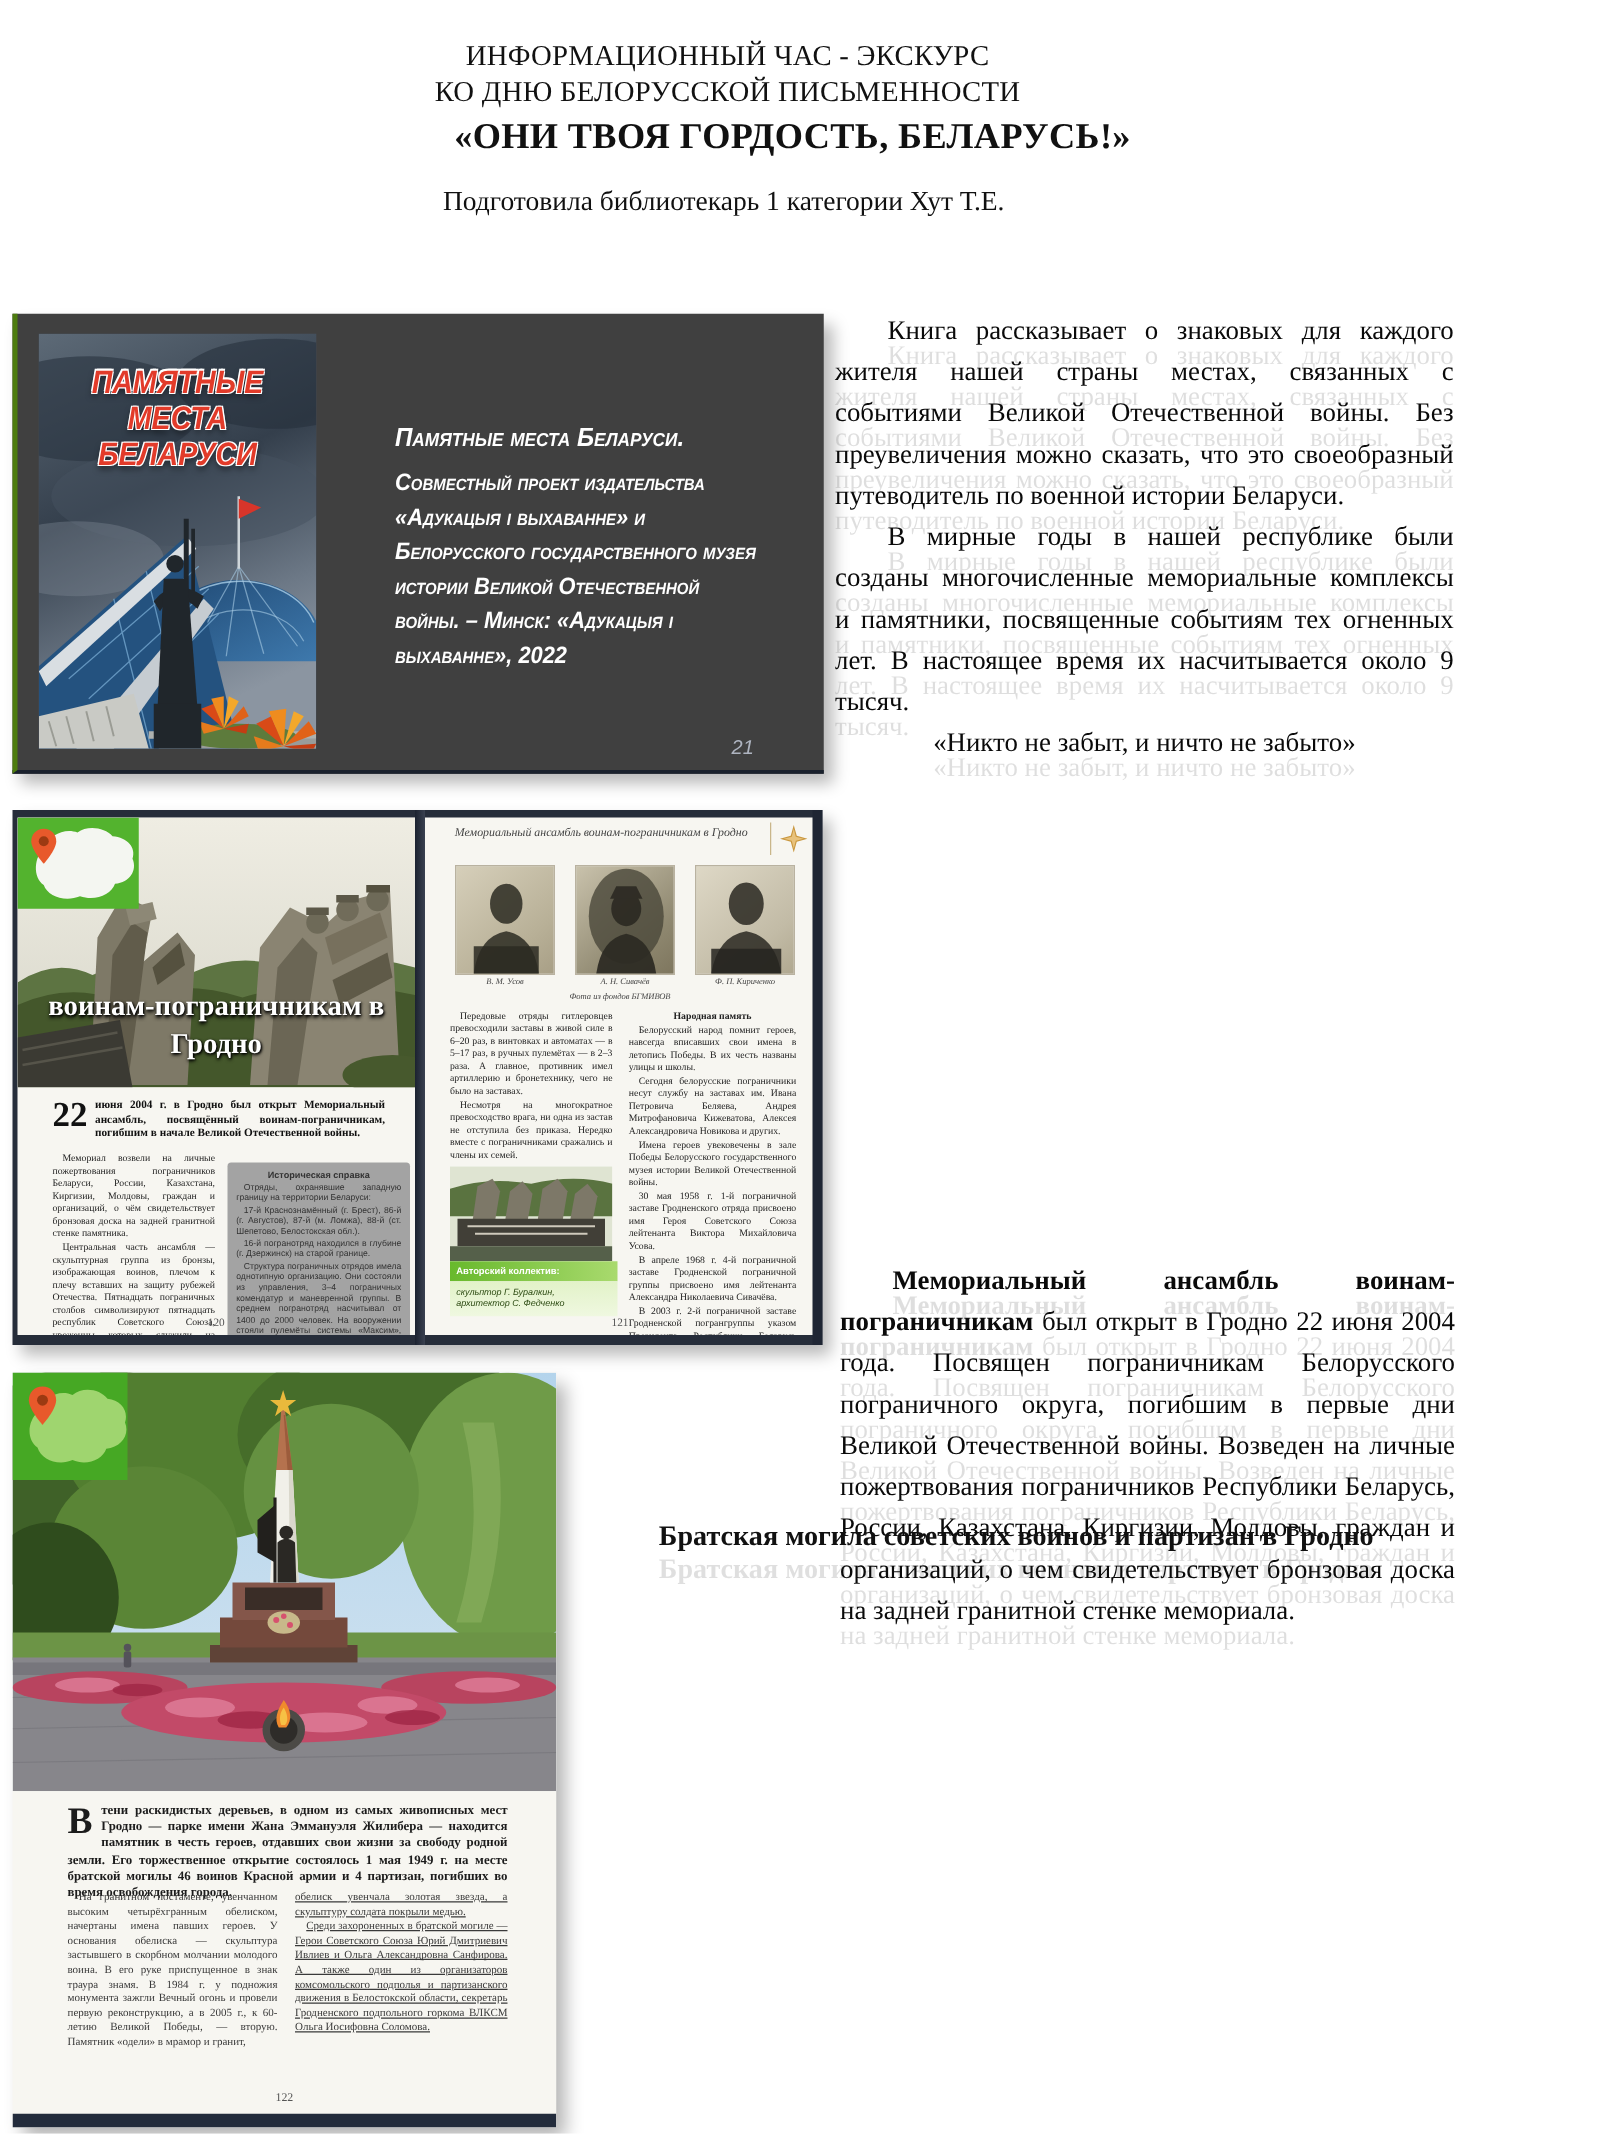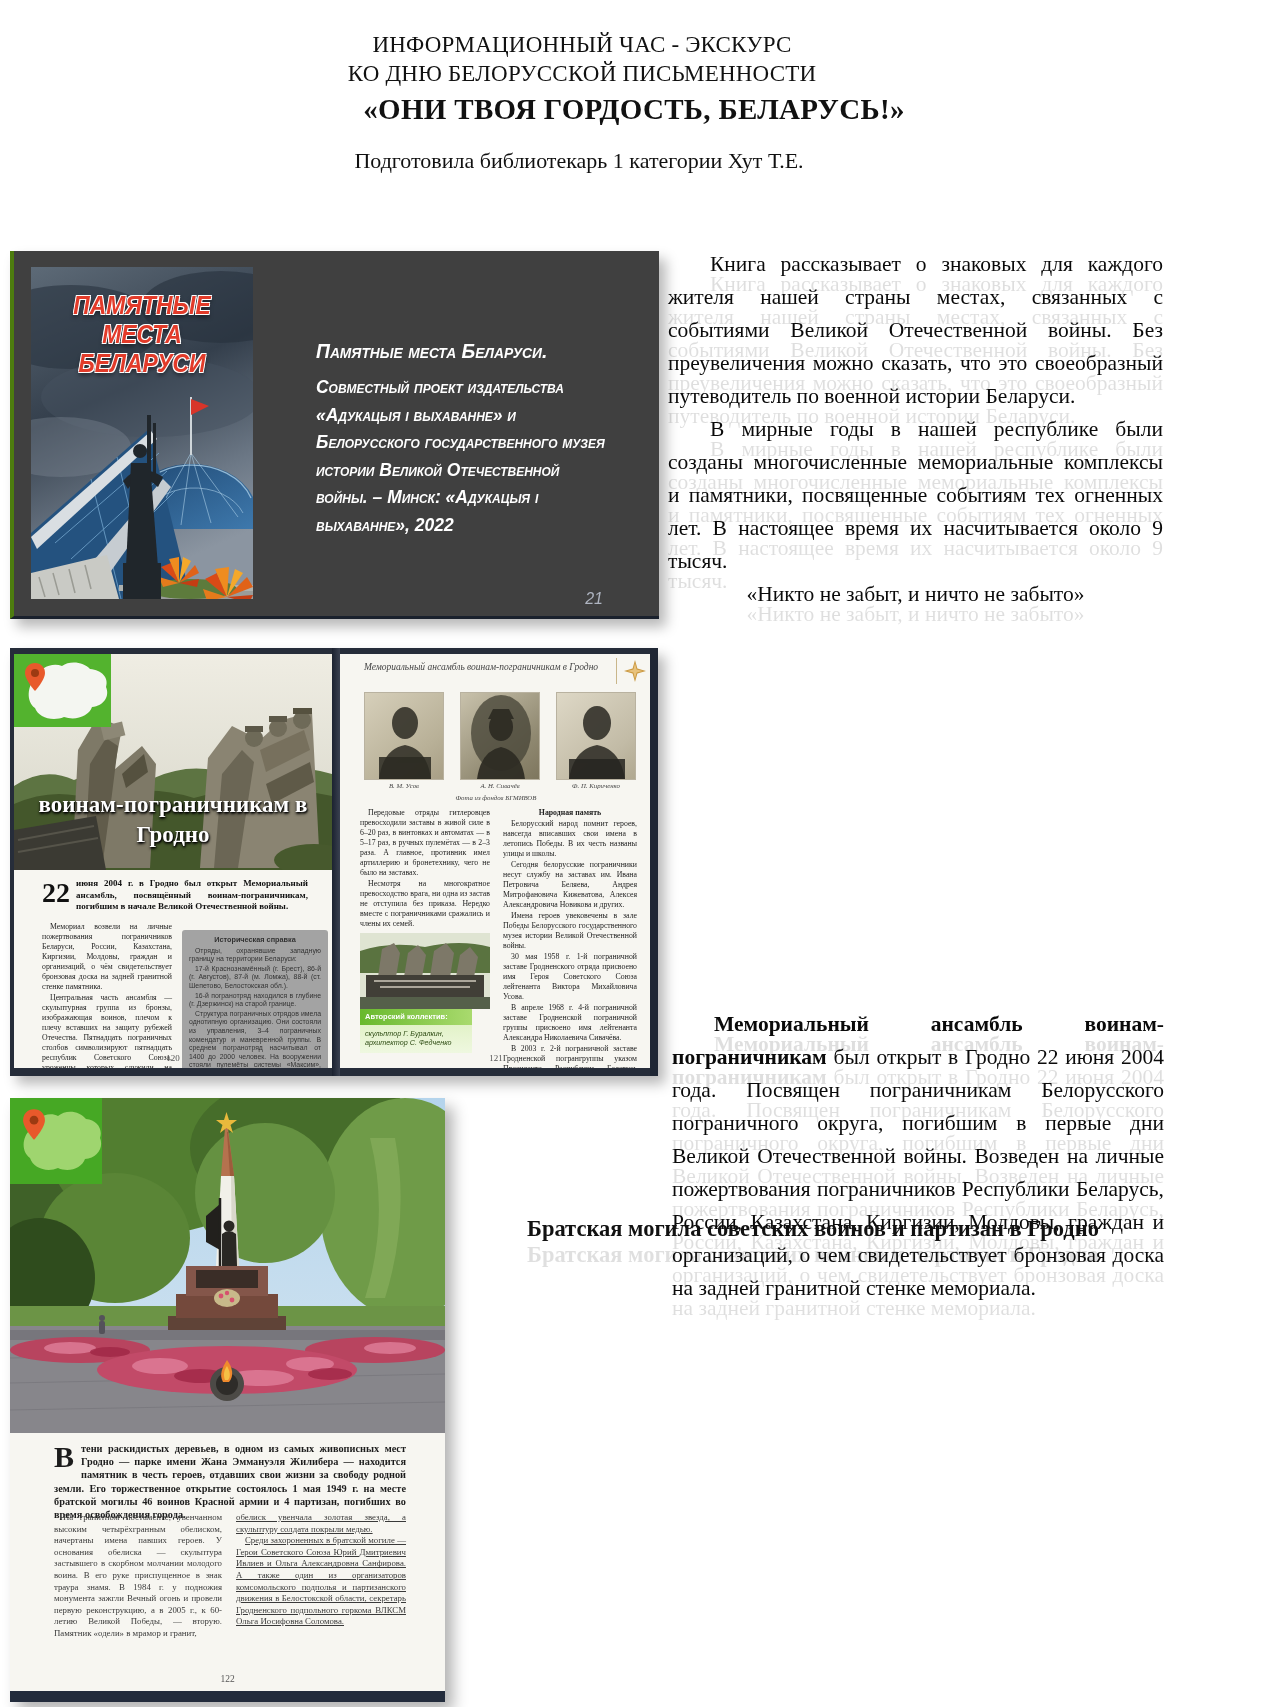--- a/index.html
+++ b/index.html
@@ -71,21 +71,21 @@
   .port{width:80px;text-align:center;}
   .port .ph{height:86px;border:1px solid #b9b2a0;position:relative;overflow:hidden;}
   .port .cap{font-style:italic;font-size:6.8px;color:#444;margin-top:2px;}
   .credit{position:absolute;left:0;top:140px;width:100%;text-align:center;font-style:italic;font-size:6.8px;color:#444;}
   .colR1{position:absolute;left:20px;top:154px;width:130px;font-size:7.8px;line-height:10px;text-align:justify;color:#222;}
   .colR1 p{margin:0 0 1px;text-indent:8px;}
   .colR2{position:absolute;left:163px;top:154px;width:134px;font-size:7.8px;line-height:10px;text-align:justify;color:#222;}
   .colR2 p{margin:0 0 1px;text-indent:8px;}
   .colR2 .nt{font-weight:bold;text-align:center;text-indent:0;margin-bottom:1px;}
   .mini-photo{position:relative;width:130px;height:76px;margin:4px 0 0;overflow:hidden;}
-  .authbox{width:112px;font-family:"Liberation Sans",sans-serif;}
+  .authbox{width:134px;font-family:"Liberation Sans",sans-serif;}
   .authbox .ab-h{background:linear-gradient(90deg,#68b92c,#a9da6e);color:#fff;font-weight:bold;
       font-size:7.5px;padding:3px 5px;}
   .authbox .ab-b{background:linear-gradient(180deg,#e2f2c8,#eff8e0);color:#2c4a12;font-style:italic;
       font-size:7.2px;line-height:9px;padding:4px 5px 6px;}
 
   
   .img3{position:absolute;left:10px;top:1098px;width:435px;height:604px;background:#f7f6f1;
         box-shadow:8px 9px 14px rgba(0,0,0,.3);overflow:hidden;}
   .photo3{position:absolute;left:0;top:0;width:435px;height:335px;overflow:hidden;}
   .ph3-title{position:absolute;left:0;top:272px;width:100%;text-align:center;z-index:4;color:#fff;

